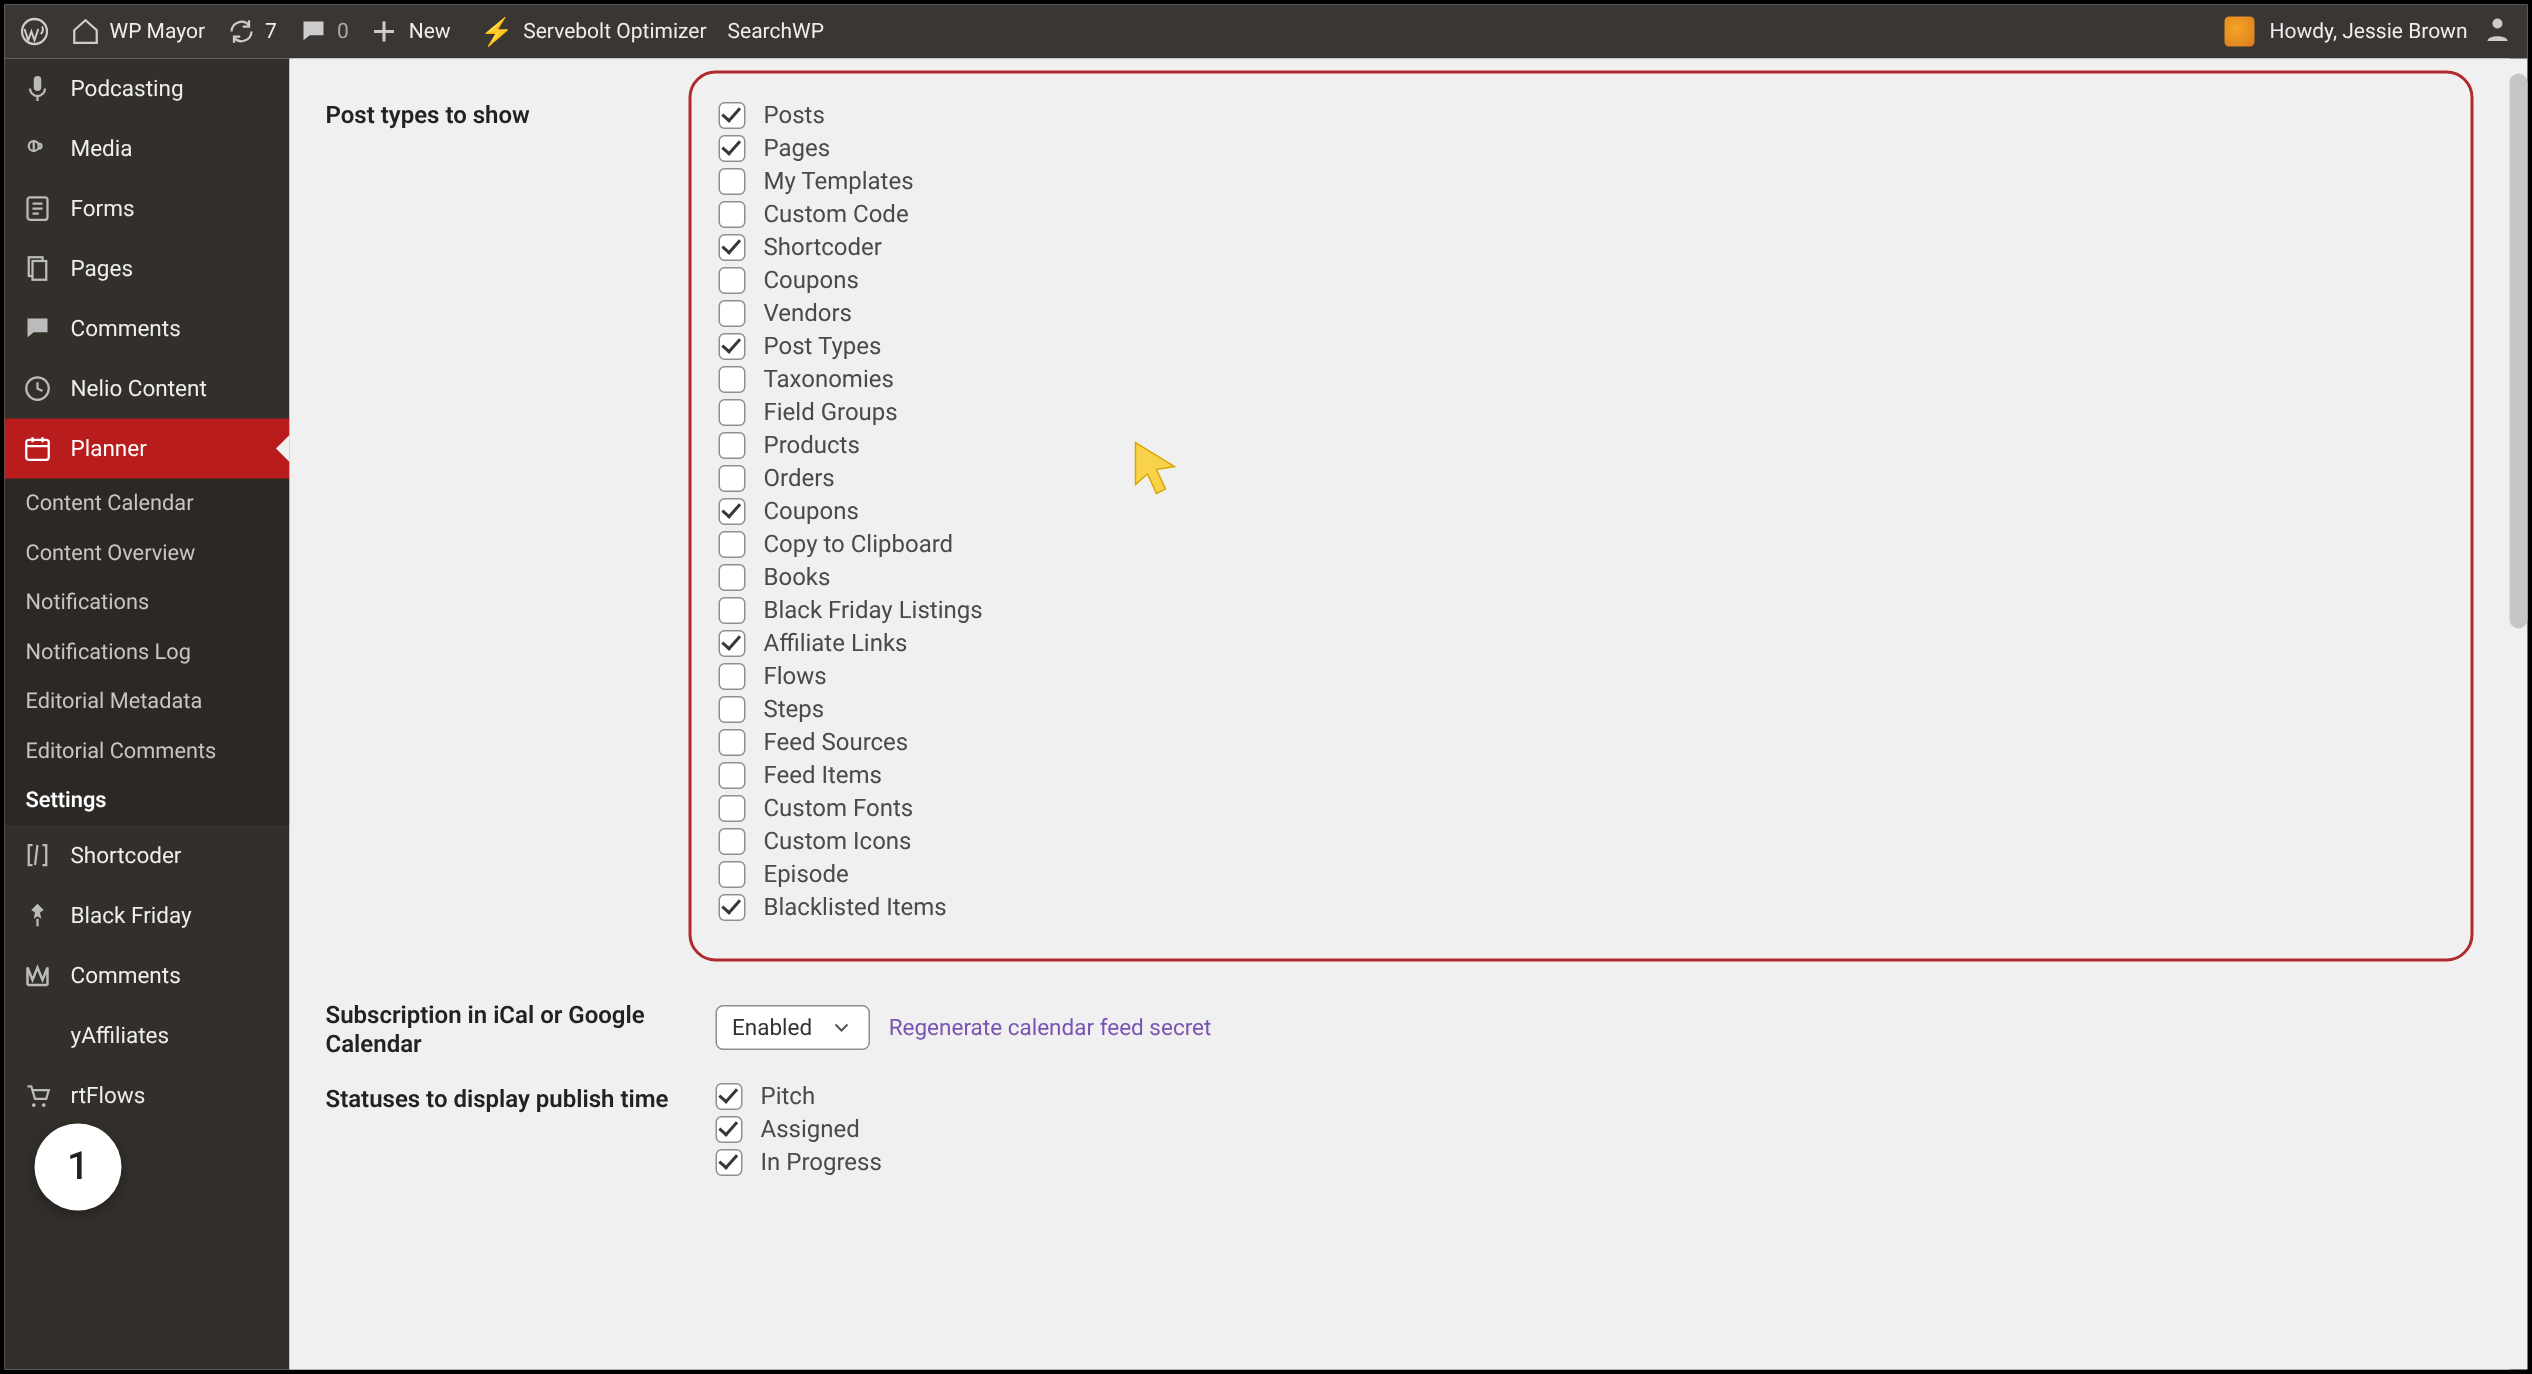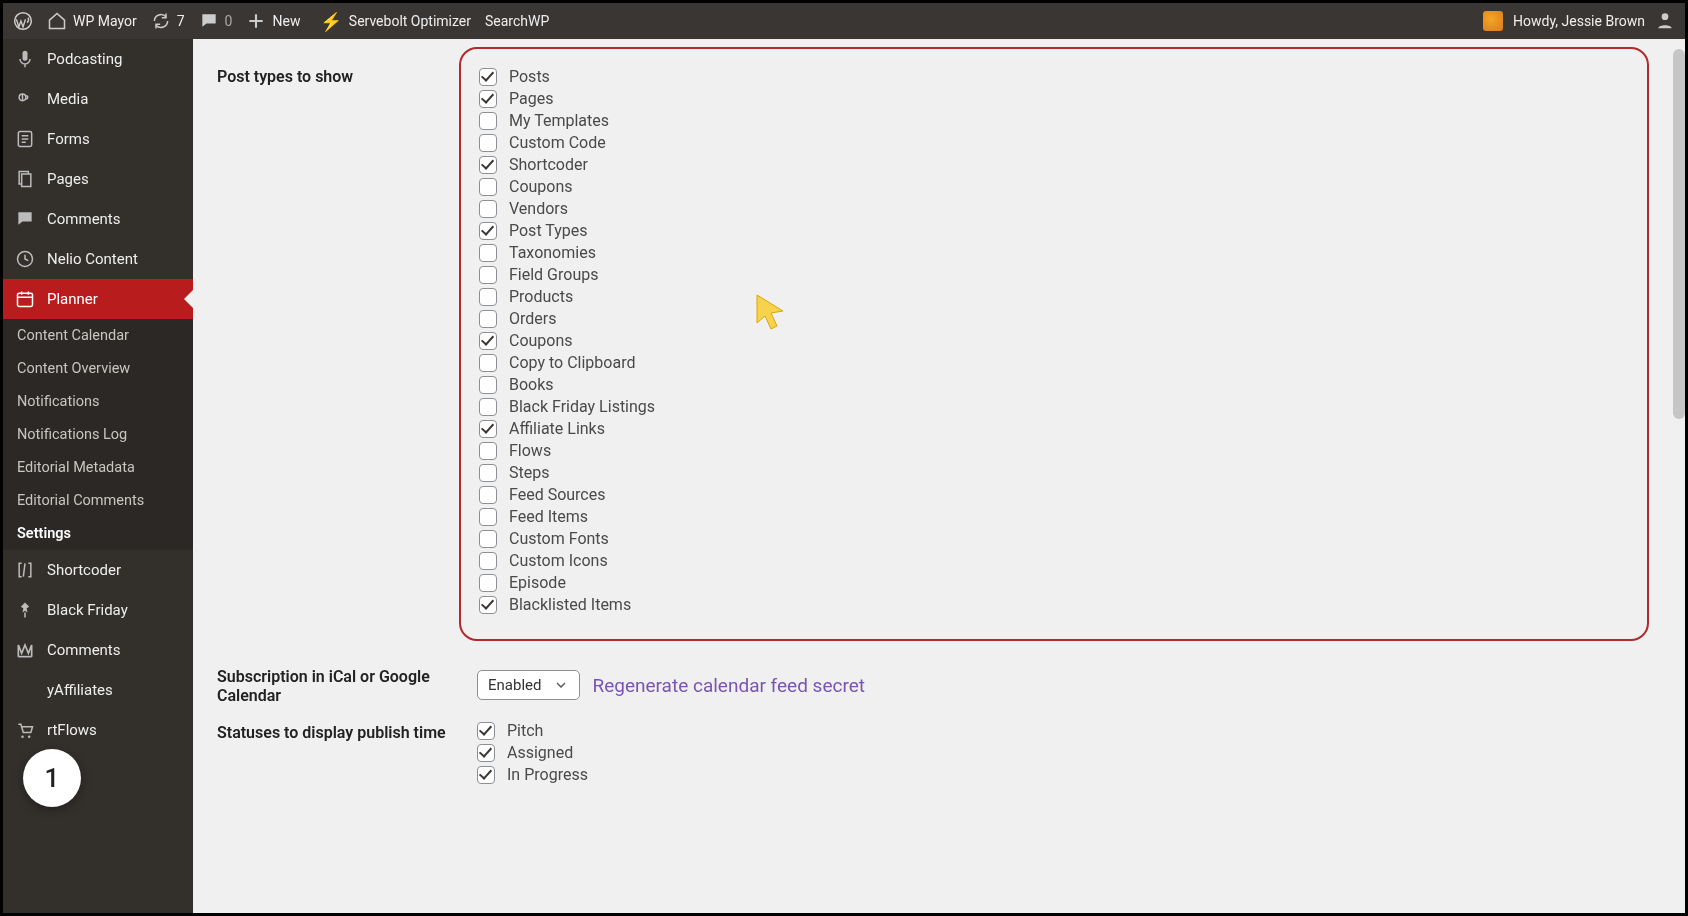--- a/index.html
+++ b/index.html
@@ -33,21 +33,21 @@
     .row { display: flex; margin-bottom: 16px; }
     .row-label { width: 260px; flex-shrink: 0; font-weight: 600; color: #222; font-size: 16px; padding-top: 2px; }
     .row-control { flex: 1; }
     .highlight-box { border: 2.5px solid #b02a2e; border-radius: 18px; padding: 18px 18px 22px 18px; margin: -18px 0 0 -18px; }
     .cb-line { display: flex; align-items: center; gap: 12px; margin-bottom: 3px; }
     .cb { width: 18px; height: 18px; border: 1.5px solid #8c8f94; border-radius: 4px; background: #fff; position: relative; cursor: pointer; flex-shrink: 0; }
     .cb.checked::after { content: ''; position: absolute; left: 4px; top: 0px; width: 5px; height: 10px; border: solid #3a3633; border-width: 0 2.5px 2.5px 0; transform: rotate(42deg); }
     .cb-label { color: #4a4a4a; font-size: 16px; }
     .select { display: inline-flex; align-items: center; border: 1px solid #8c8f94; border-radius: 5px; background: #fff; padding: 5px 10px; font-size: 15px; color: #333; cursor: pointer; margin-right: 12px; }
     .select svg { width: 16px; height: 16px; margin-left: 12px; fill: #555; }
-    .link { color: #7955b3; font-size: 19px; cursor: pointer; }
+    .link { color: #7955b3; font-size: 15px; cursor: pointer; }
 
     
     .badge { position: absolute; left: 20px; bottom: 106px; width: 58px; height: 58px; border-radius: 50%; background: #fff; box-shadow: 0 3px 10px rgba(0,0,0,0.35); display: flex; align-items: center; justify-content: center; font-size: 26px; font-weight: 500; color: #222; z-index: 10; }
 
     
     .cursor-arrow { position: absolute; left: 752px; top: 290px; z-index: 5; pointer-events: none; }
 
     
     .scroll-stub { position: absolute; right: 0; top: 46px; width: 12px; height: 370px; background: #c6c6c6; border-radius: 6px; }
   </style>

